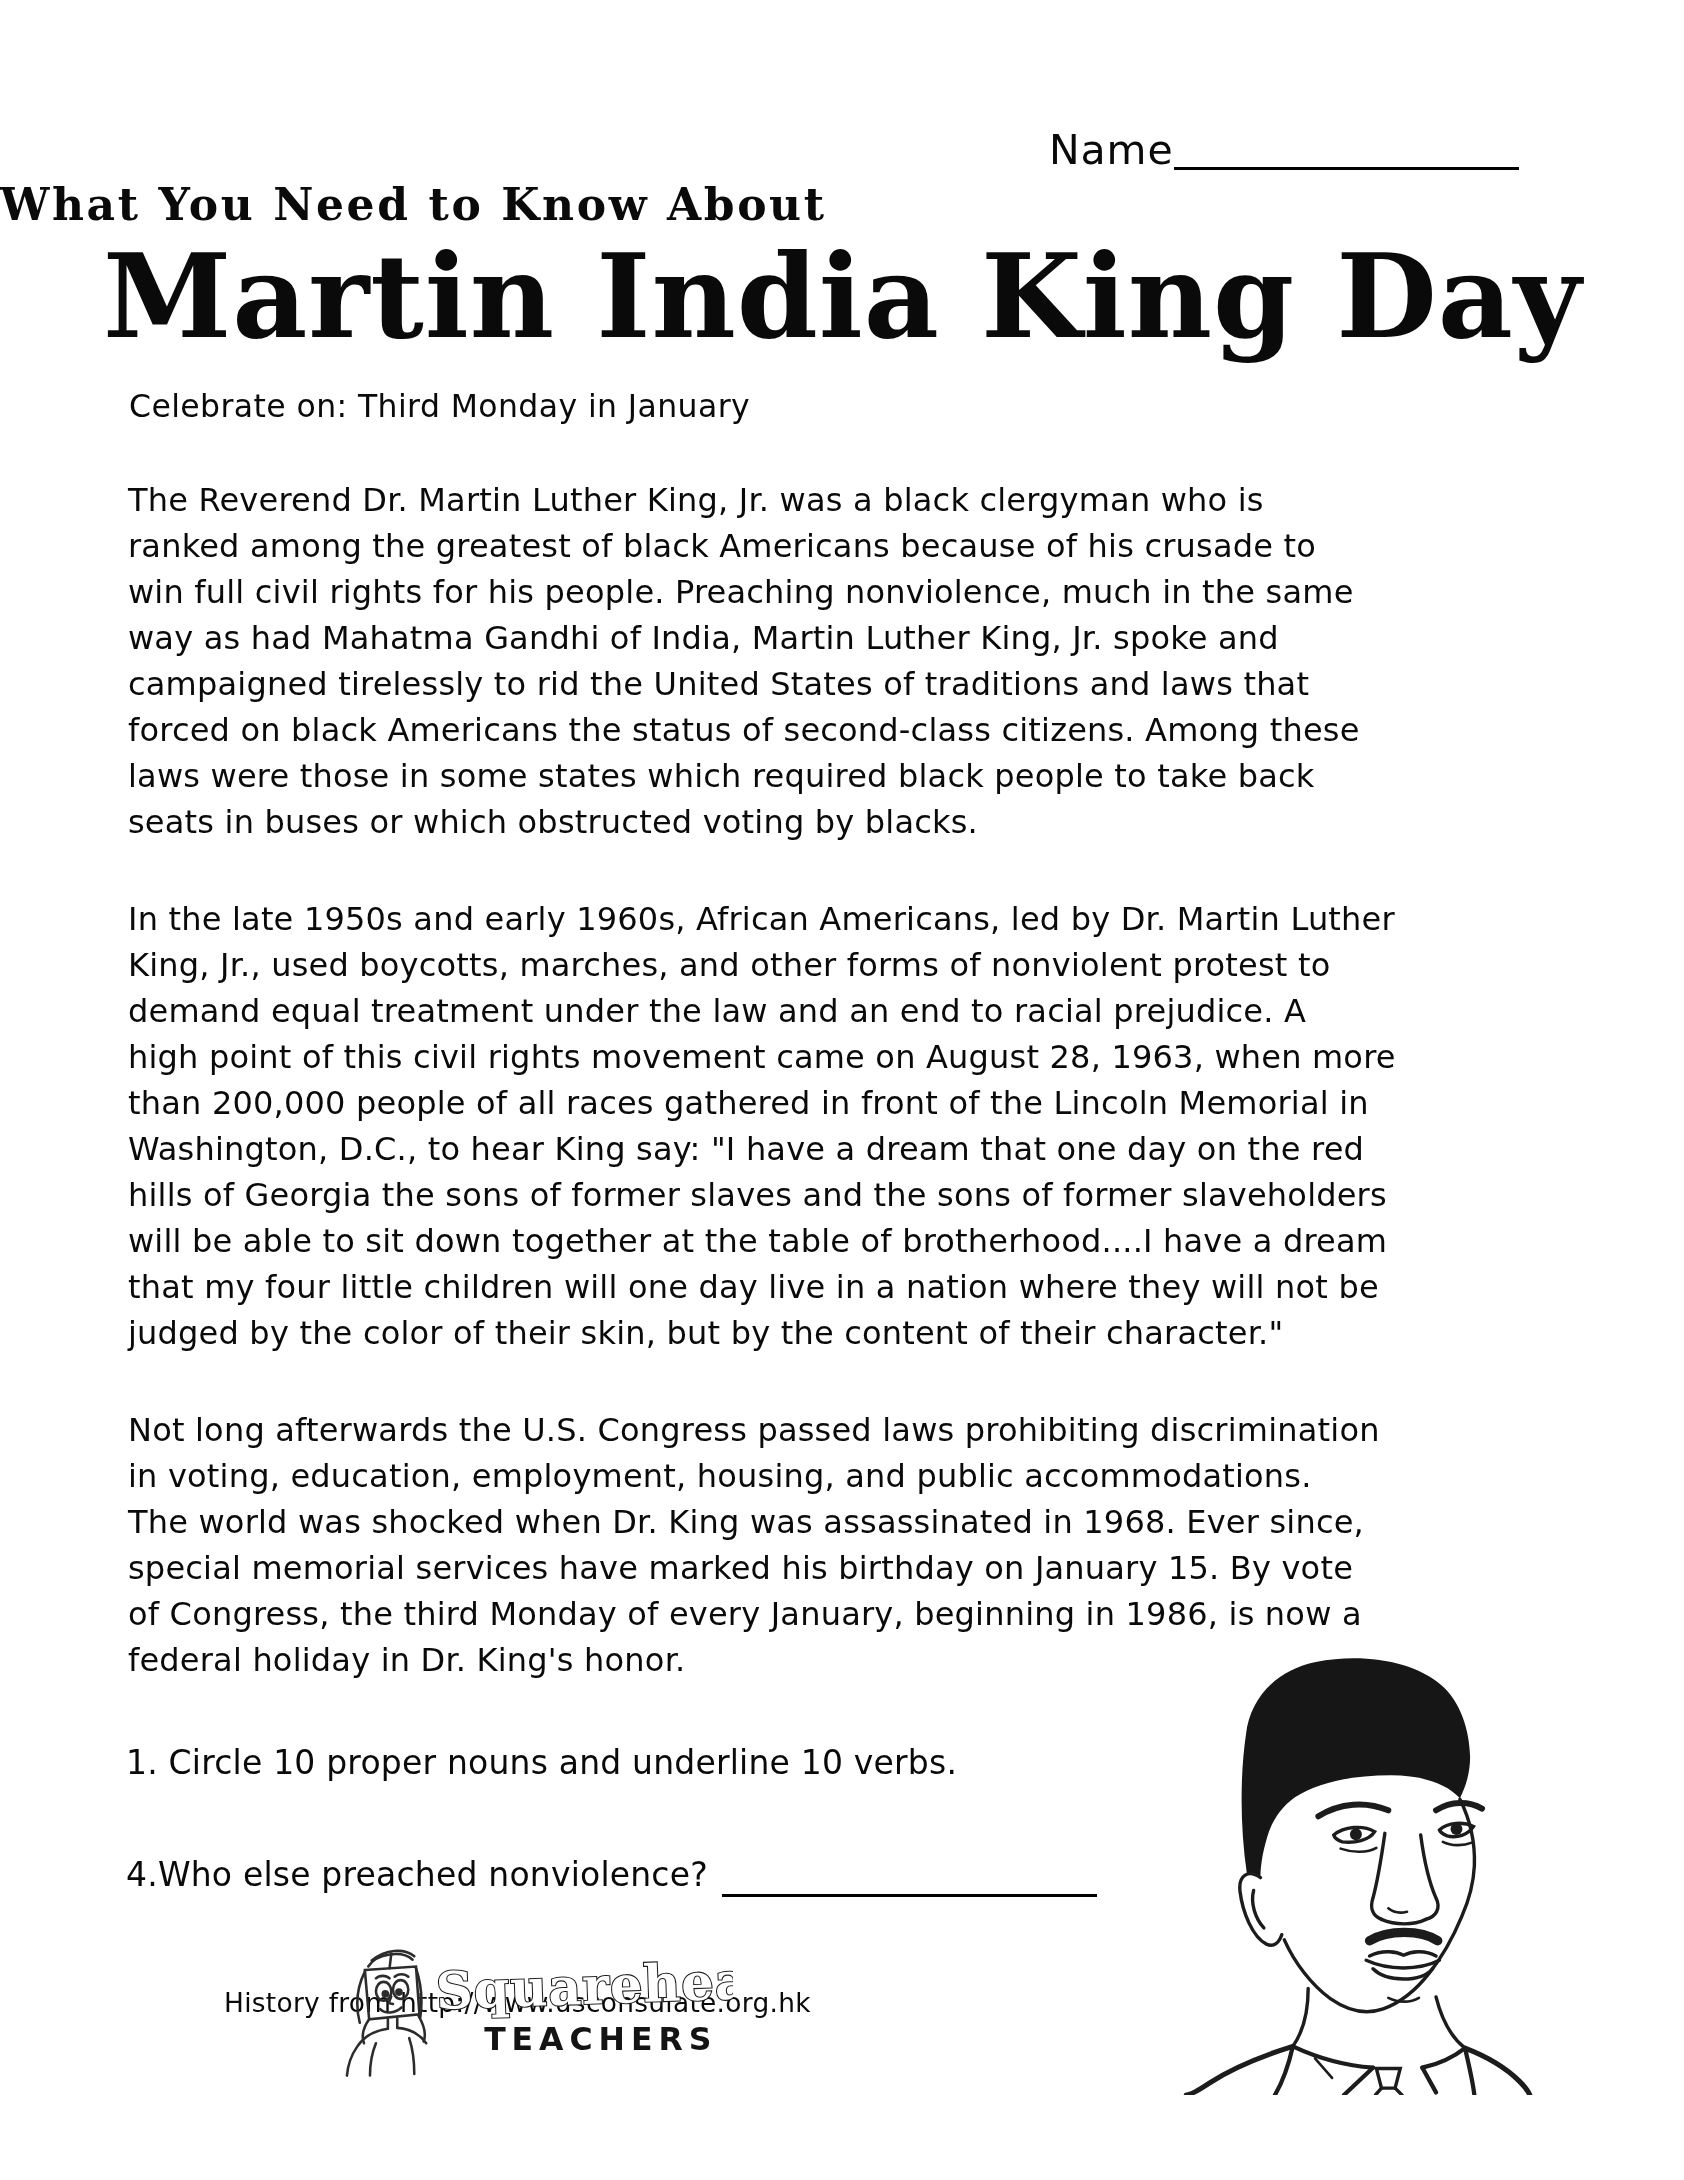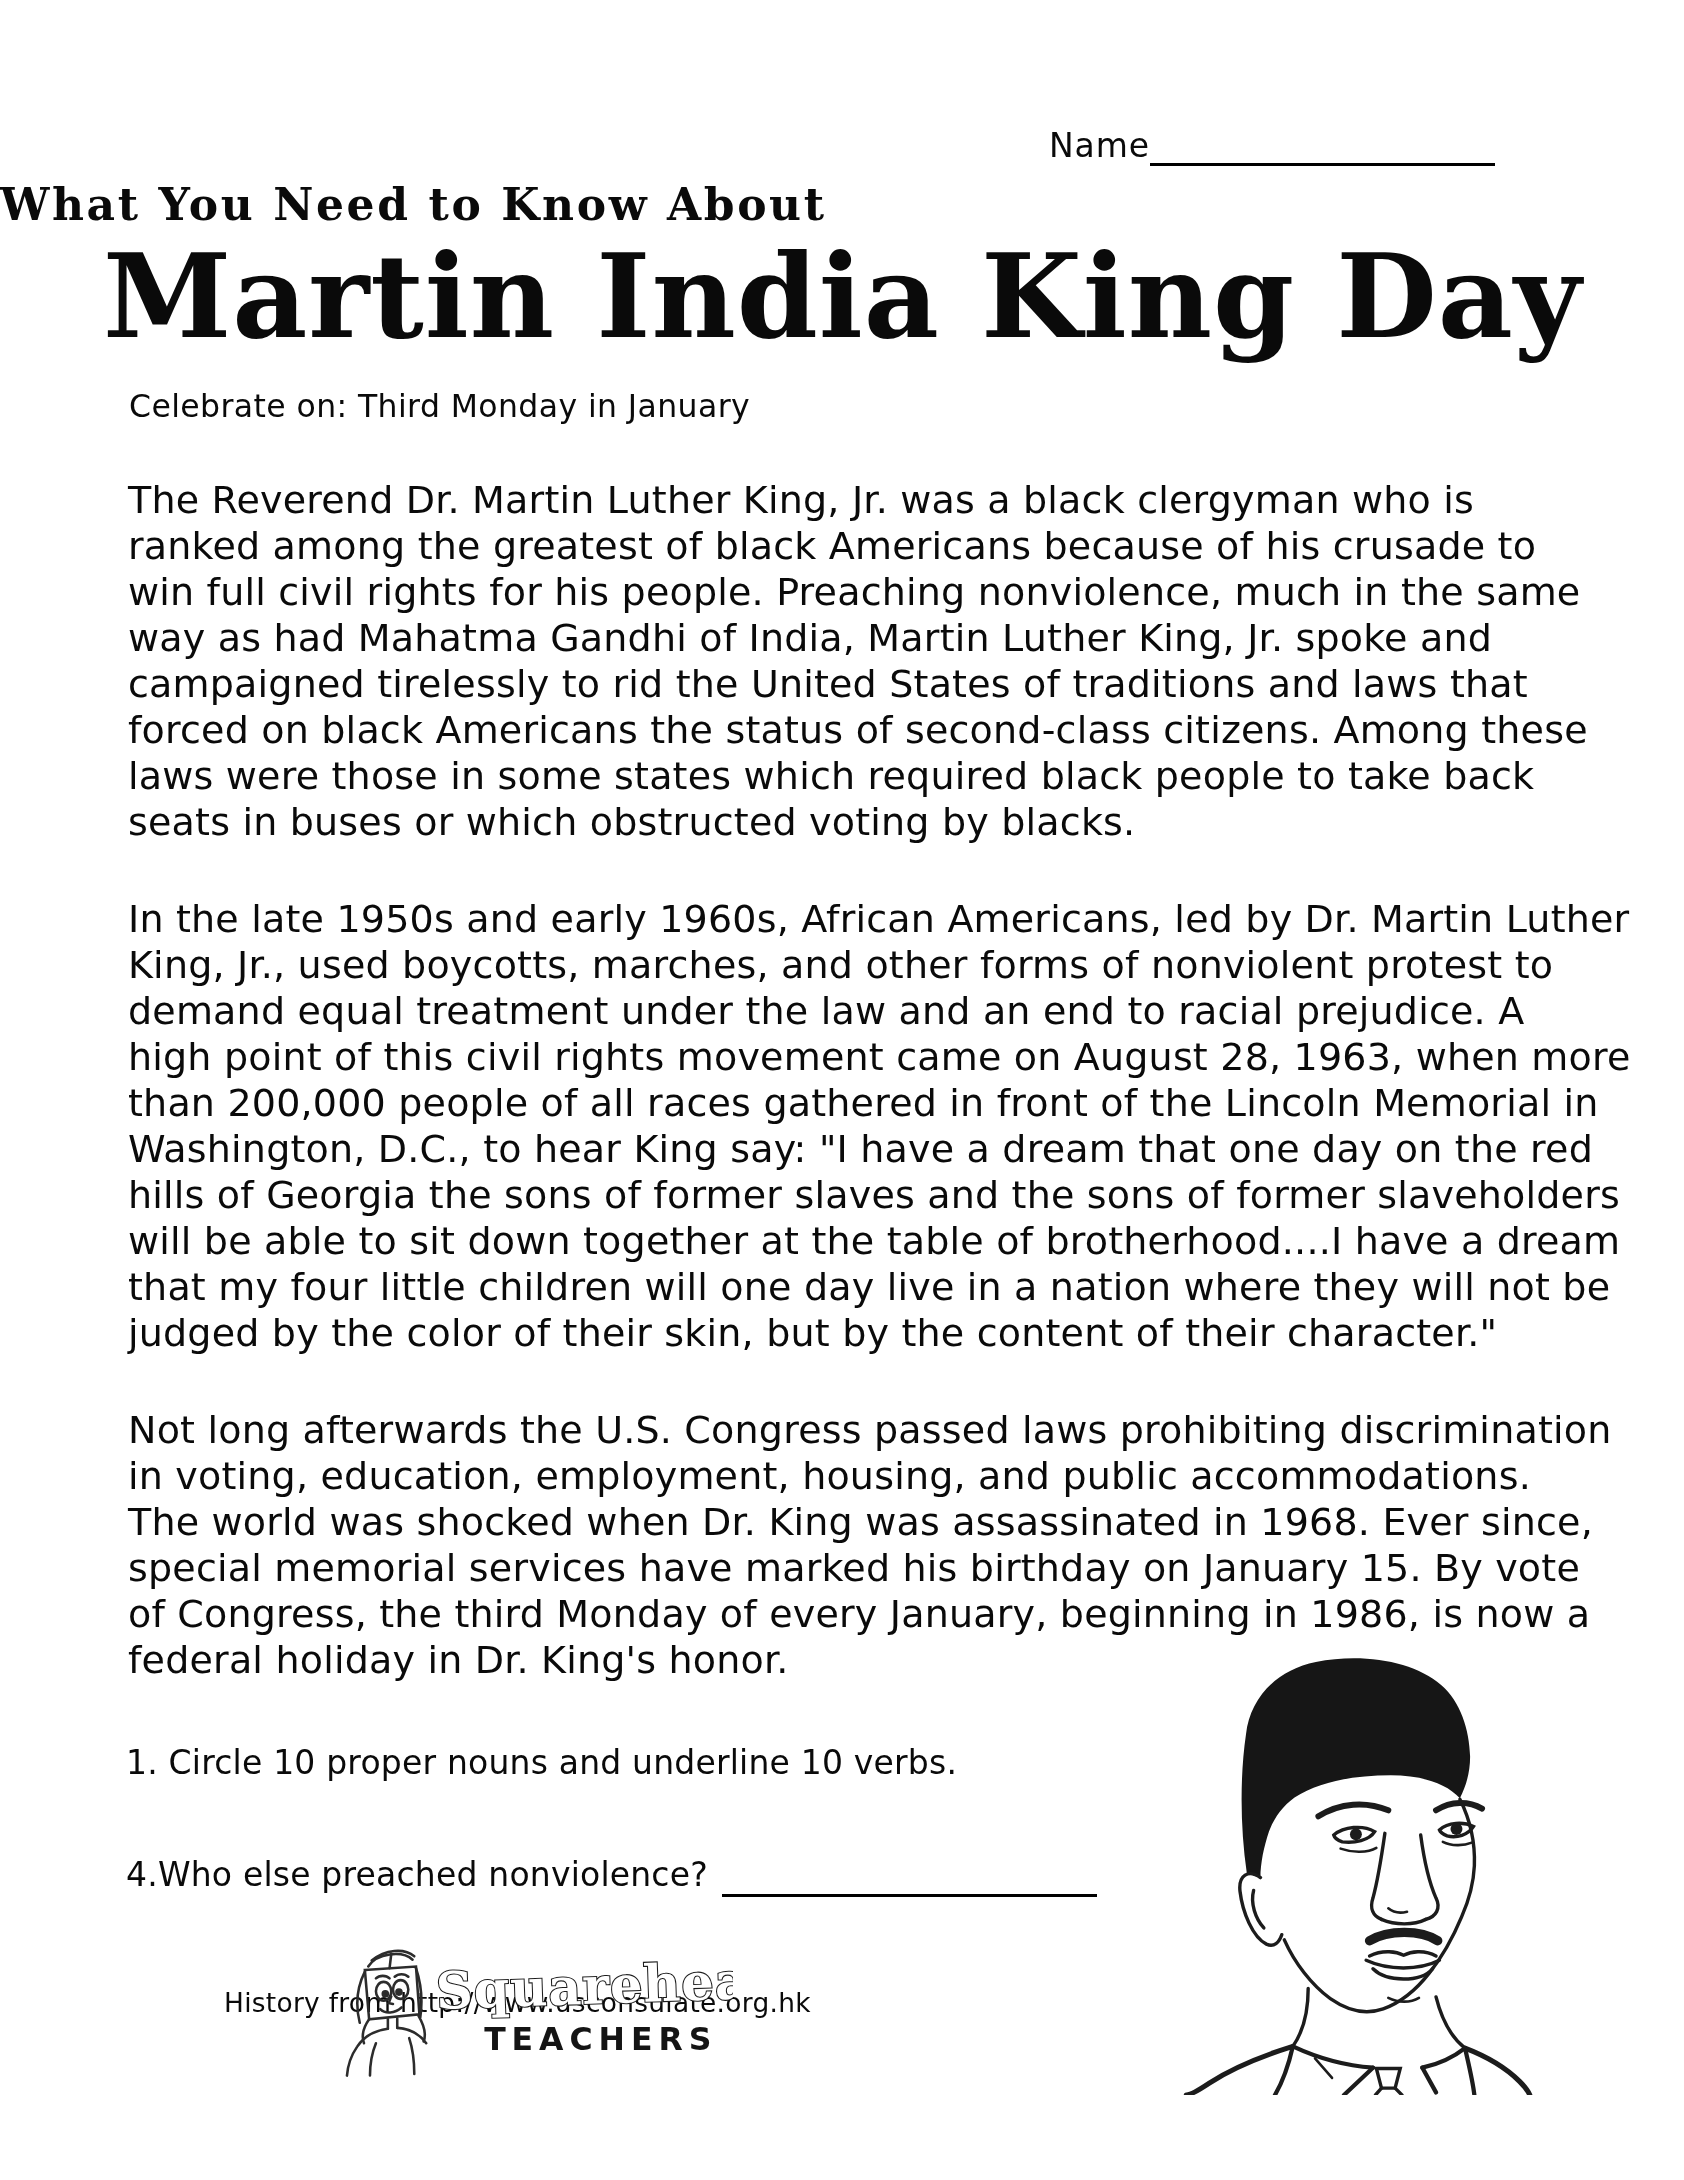--- a/index.html
+++ b/index.html
@@ -8,22 +8,22 @@
     width:1685px;
     height:2181px;
     background:#ffffff;
     color:#0a0a0a;
     font-family:"DejaVu Sans", sans-serif;
     overflow:hidden;
   }
   
   .name-row{
     position:absolute;left:1049px;top:126px;
-    display:flex;align-items:flex-start;
-    font-size:33px;letter-spacing:0.9px;
+    display:flex;align-items:center;
+    font-size:41px;letter-spacing:0.9px;
   }
   .name-line{
     display:inline-block;width:345px;height:37px;
     border-bottom:3.4px solid #000;
   }
   
   .kicker{
     position:absolute;left:0;top:179px;width:100%;
     text-align:left;
     font-family:"DejaVu Serif", serif;font-weight:700;
@@ -35,21 +35,21 @@
     font-family:"DejaVu Serif", serif;font-weight:700;
     font-size:116px;line-height:136px;letter-spacing:0.9px;white-space:nowrap;
   }
   .celebrate{
     position:absolute;left:129px;top:388px;
     font-size:31.5px;letter-spacing:0.4px;
   }
   
   .para{
     position:absolute;left:128px;width:1525px;margin:0;
-    font-size:38px;line-height:46px;
+    font-size:32px;line-height:46px;
     white-space:pre-line;letter-spacing:0.2px;
   }
   .p1{top:477px;}
   .p2{top:896px;}
   .p3{top:1407px;}
   
   .question{
     position:absolute;left:126px;
     font-size:33px;letter-spacing:0.2px;
     display:flex;white-space:nowrap;

